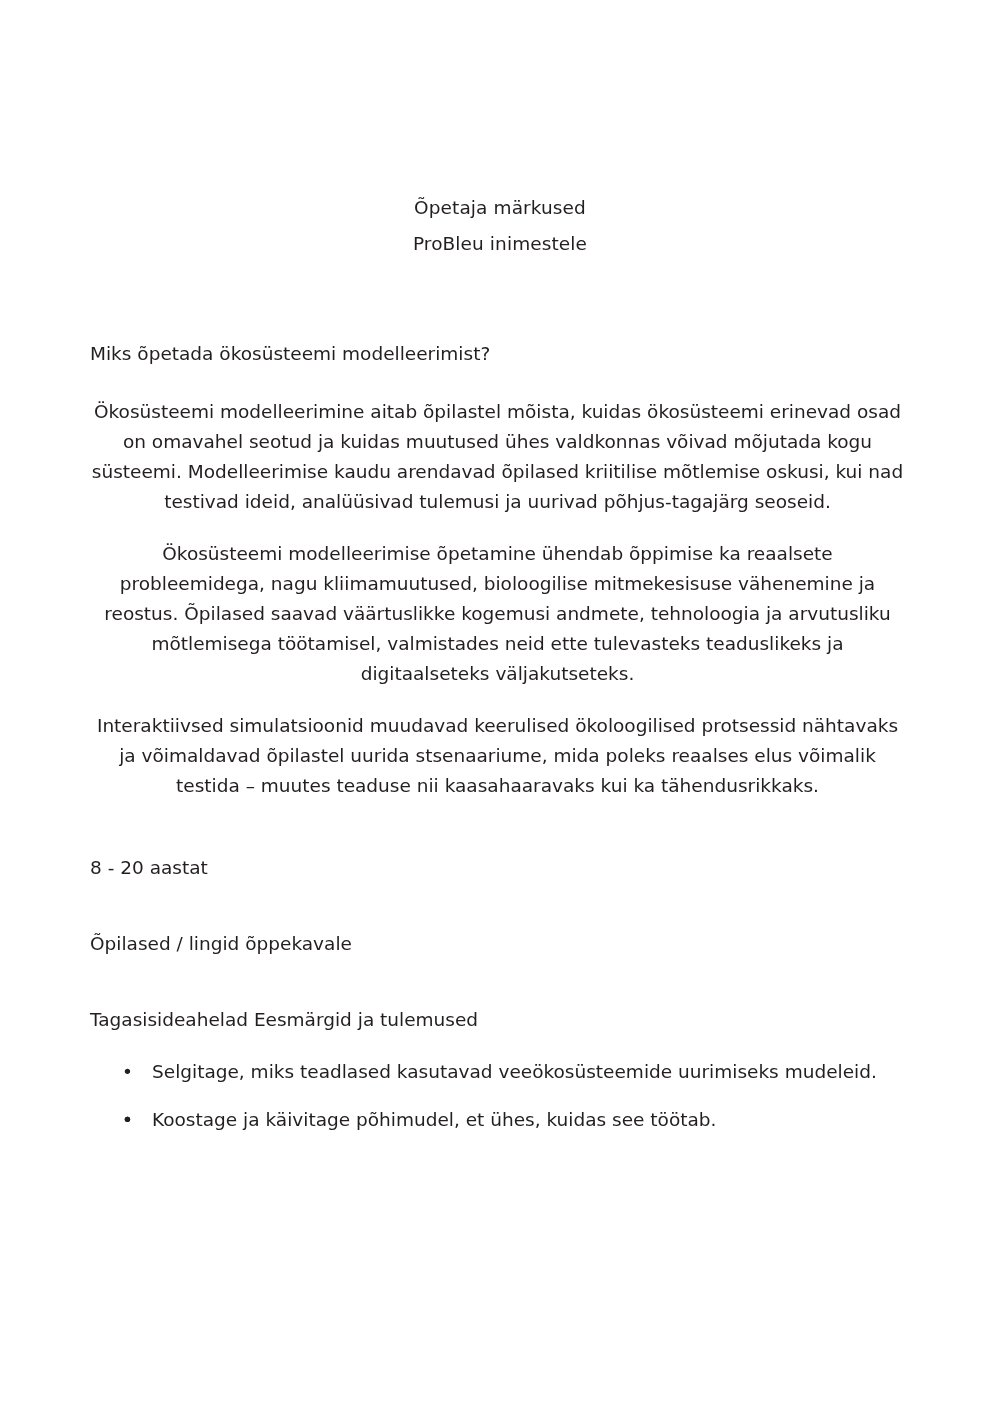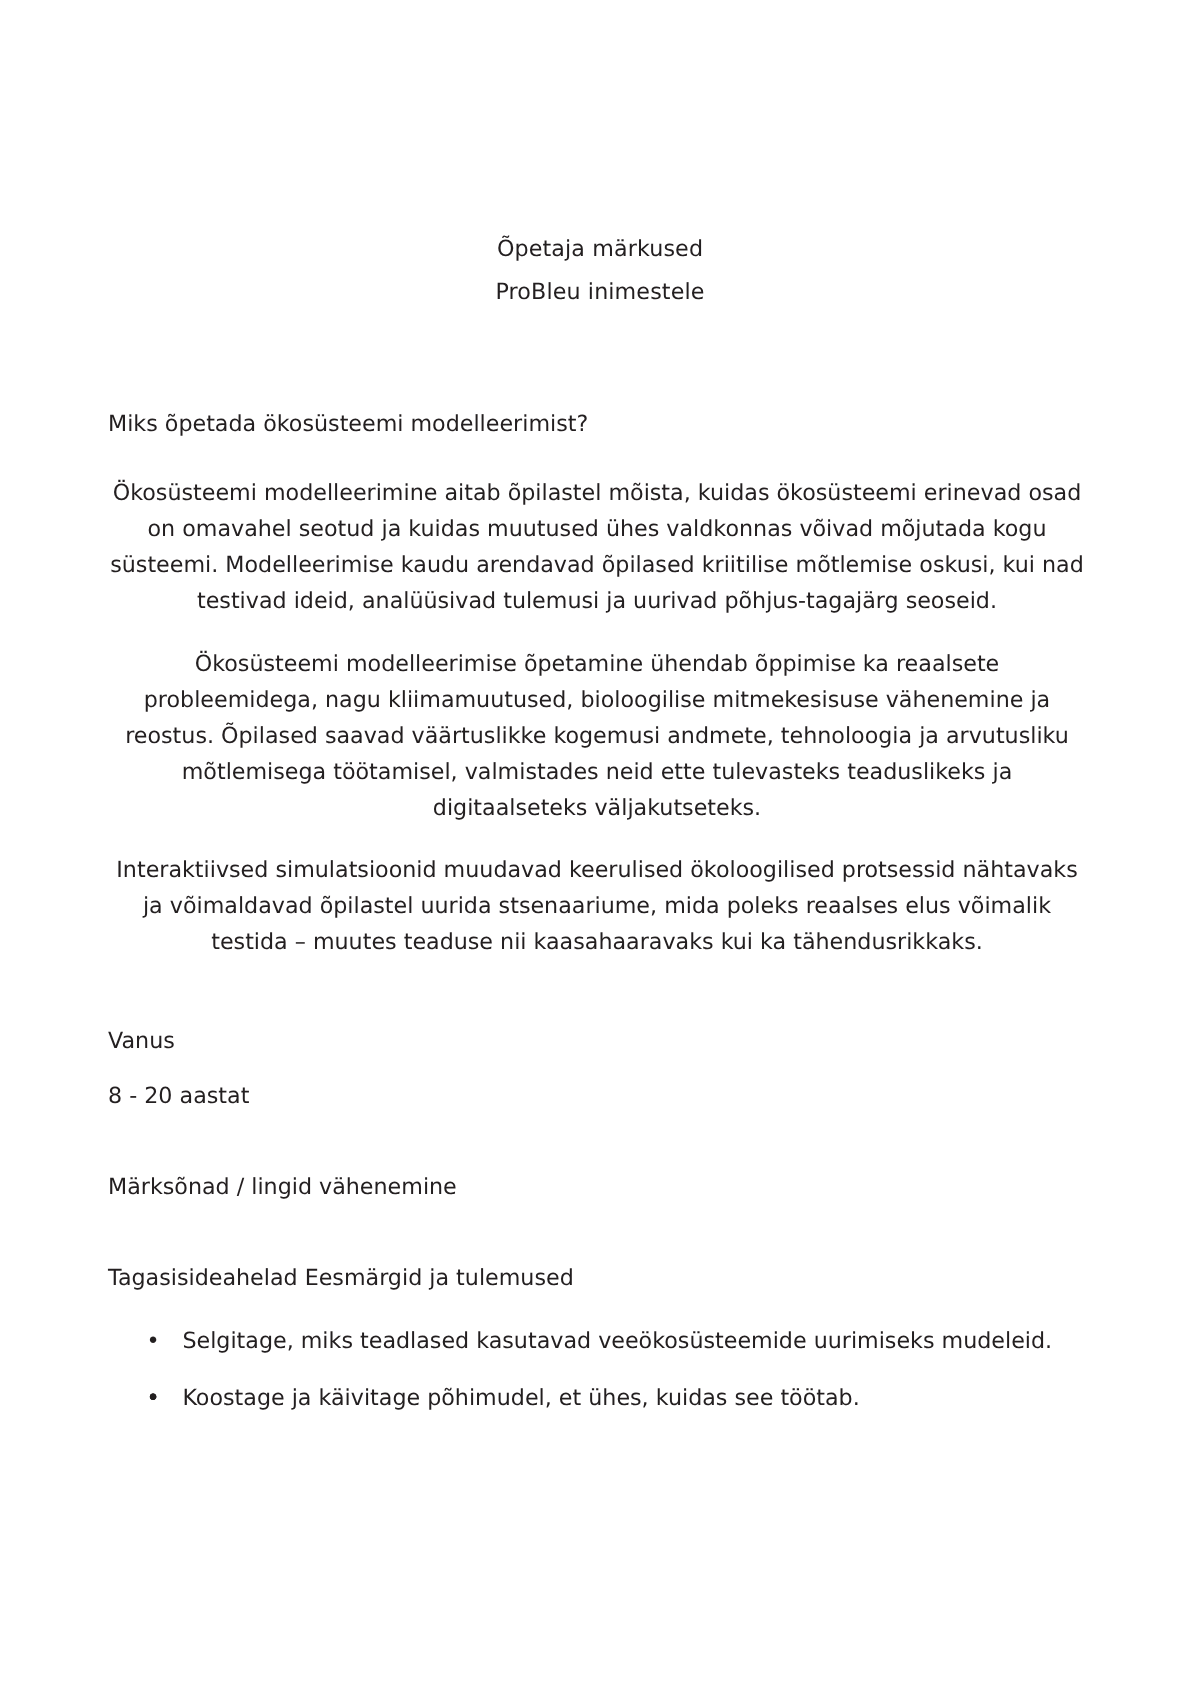--- a/index.html
+++ b/index.html
@@ -115,26 +115,25 @@
   <div class="content">
 
     <div class="section-heading">Miks õpetada ökosüsteemi modelleerimist?</div>
 
     <p class="para">Ökosüsteemi modelleerimine aitab õpilastel mõista, kuidas ökosüsteemi erinevad osad on omavahel seotud ja kuidas muutused ühes valdkonnas võivad mõjutada kogu süsteemi. Modelleerimise kaudu arendavad õpilased kriitilise mõtlemise oskusi, kui nad testivad ideid, analüüsivad tulemusi ja uurivad põhjus-tagajärg seoseid.</p>
     <p class="para">Ökosüsteemi modelleerimise õpetamine ühendab õppimise ka reaalsete probleemidega, nagu kliimamuutused, bioloogilise mitmekesisuse vähenemine ja reostus. Õpilased saavad väärtuslikke kogemusi andmete, tehnoloogia ja arvutusliku mõtlemisega töötamisel, valmistades neid ette tulevasteks teaduslikeks ja digitaalseteks väljakutseteks.</p>
     <p class="para last-of-group">Interaktiivsed simulatsioonid muudavad keerulised ökoloogilised protsessid nähtavaks ja võimaldavad õpilastel uurida stsenaariume, mida poleks reaalses elus võimalik testida – muutes teaduse nii kaasahaaravaks kui ka tähendusrikkaks.</p>
 
     <div class="gap-large"></div>
 
-    <div class="label-line">Vanus</div>
     <div class="label-line">8 - 20 aastat</div>
 
     <div class="gap-med"></div>
 
-    <div class="label-line">Märksõnad / lingid vähenemine</div>
+    <div class="label-line">Õpilased / lingid õppekavale</div>
 
     <div class="gap-med"></div>
 
     <div class="label-line">Tagasisideahelad Eesmärgid ja tulemused</div>
 
     <ul class="bullets">
       <li>
         <span class="bullet-dot">•</span>
         <span>Selgitage, miks teadlased kasutavad veeökosüsteemide uurimiseks mudeleid.</span>
       </li>

